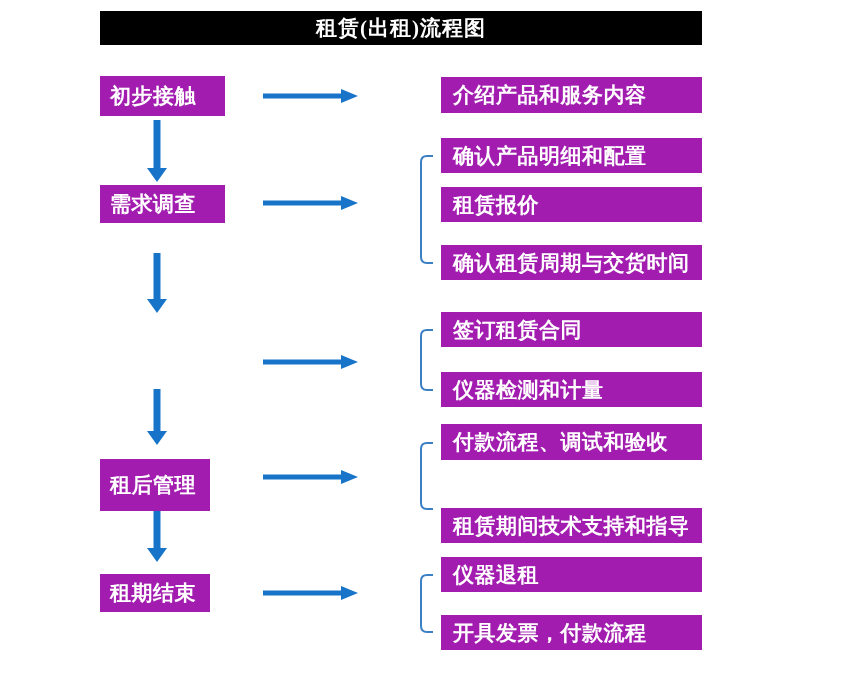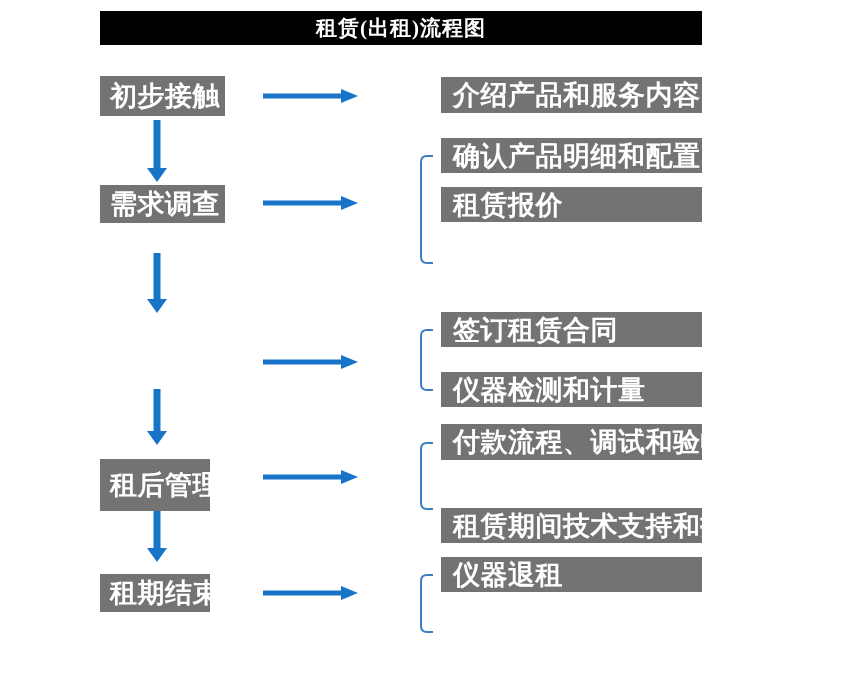--- a/index.html
+++ b/index.html
@@ -11,23 +11,23 @@
     overflow:hidden;
   }
   .titlebar{
     position:absolute;left:100px;top:11px;width:602px;height:34px;
     background:#000000;color:#ffffff;
     display:flex;align-items:center;justify-content:center;
     font-size:21px;font-weight:bold;letter-spacing:1px;
   }
   .box{
     position:absolute;
-    background:#737373;color:#ffffff;
+    background:#a21caf;color:#ffffff;
     display:flex;align-items:center;
-    font-size:27px;font-weight:bold;
+    font-size:21px;font-weight:bold;
     box-sizing:border-box;
     letter-spacing:0.5px;
     white-space:nowrap;
   }
   .lbox{left:100px;padding-left:10px;}
   .rbox{left:441px;width:261px;padding-left:12px;}
   svg.connectors{position:absolute;left:0;top:0;pointer-events:none;}
 </style>
 </head>
 <body>
@@ -86,22 +86,24 @@
 
   <div class="box lbox" style="top:76px;width:125px;height:40px;">初步接触</div>
   <div class="box lbox" style="top:185px;width:125px;height:38px;">需求调查</div>
   <div class="box lbox" style="top:459px;width:110px;height:52px;">租后管理</div>
   <div class="box lbox" style="top:574px;width:110px;height:38px;">租期结束</div>
 
   <div class="box rbox" style="top:77px;height:36px;">介绍产品和服务内容</div>
 
   <div class="box rbox" style="top:138px;height:35px;">确认产品明细和配置</div>
   <div class="box rbox" style="top:187px;height:35px;">租赁报价</div>
+  <div class="box rbox" style="top:245px;height:35px;">确认租赁周期与交货时间</div>
 
   <div class="box rbox" style="top:312px;height:35px;">签订租赁合同</div>
   <div class="box rbox" style="top:372px;height:35px;">仪器检测和计量</div>
 
   <div class="box rbox" style="top:424px;height:36px;">付款流程、调试和验收</div>
   <div class="box rbox" style="top:492px;height:35px;margin-top:16px;">租赁期间技术支持和指导</div>
 
   <div class="box rbox" style="top:557px;height:35px;">仪器退租</div>
+  <div class="box rbox" style="top:615px;height:35px;">开具发票，付款流程</div>
 
 </div>
 
 </body></html>

